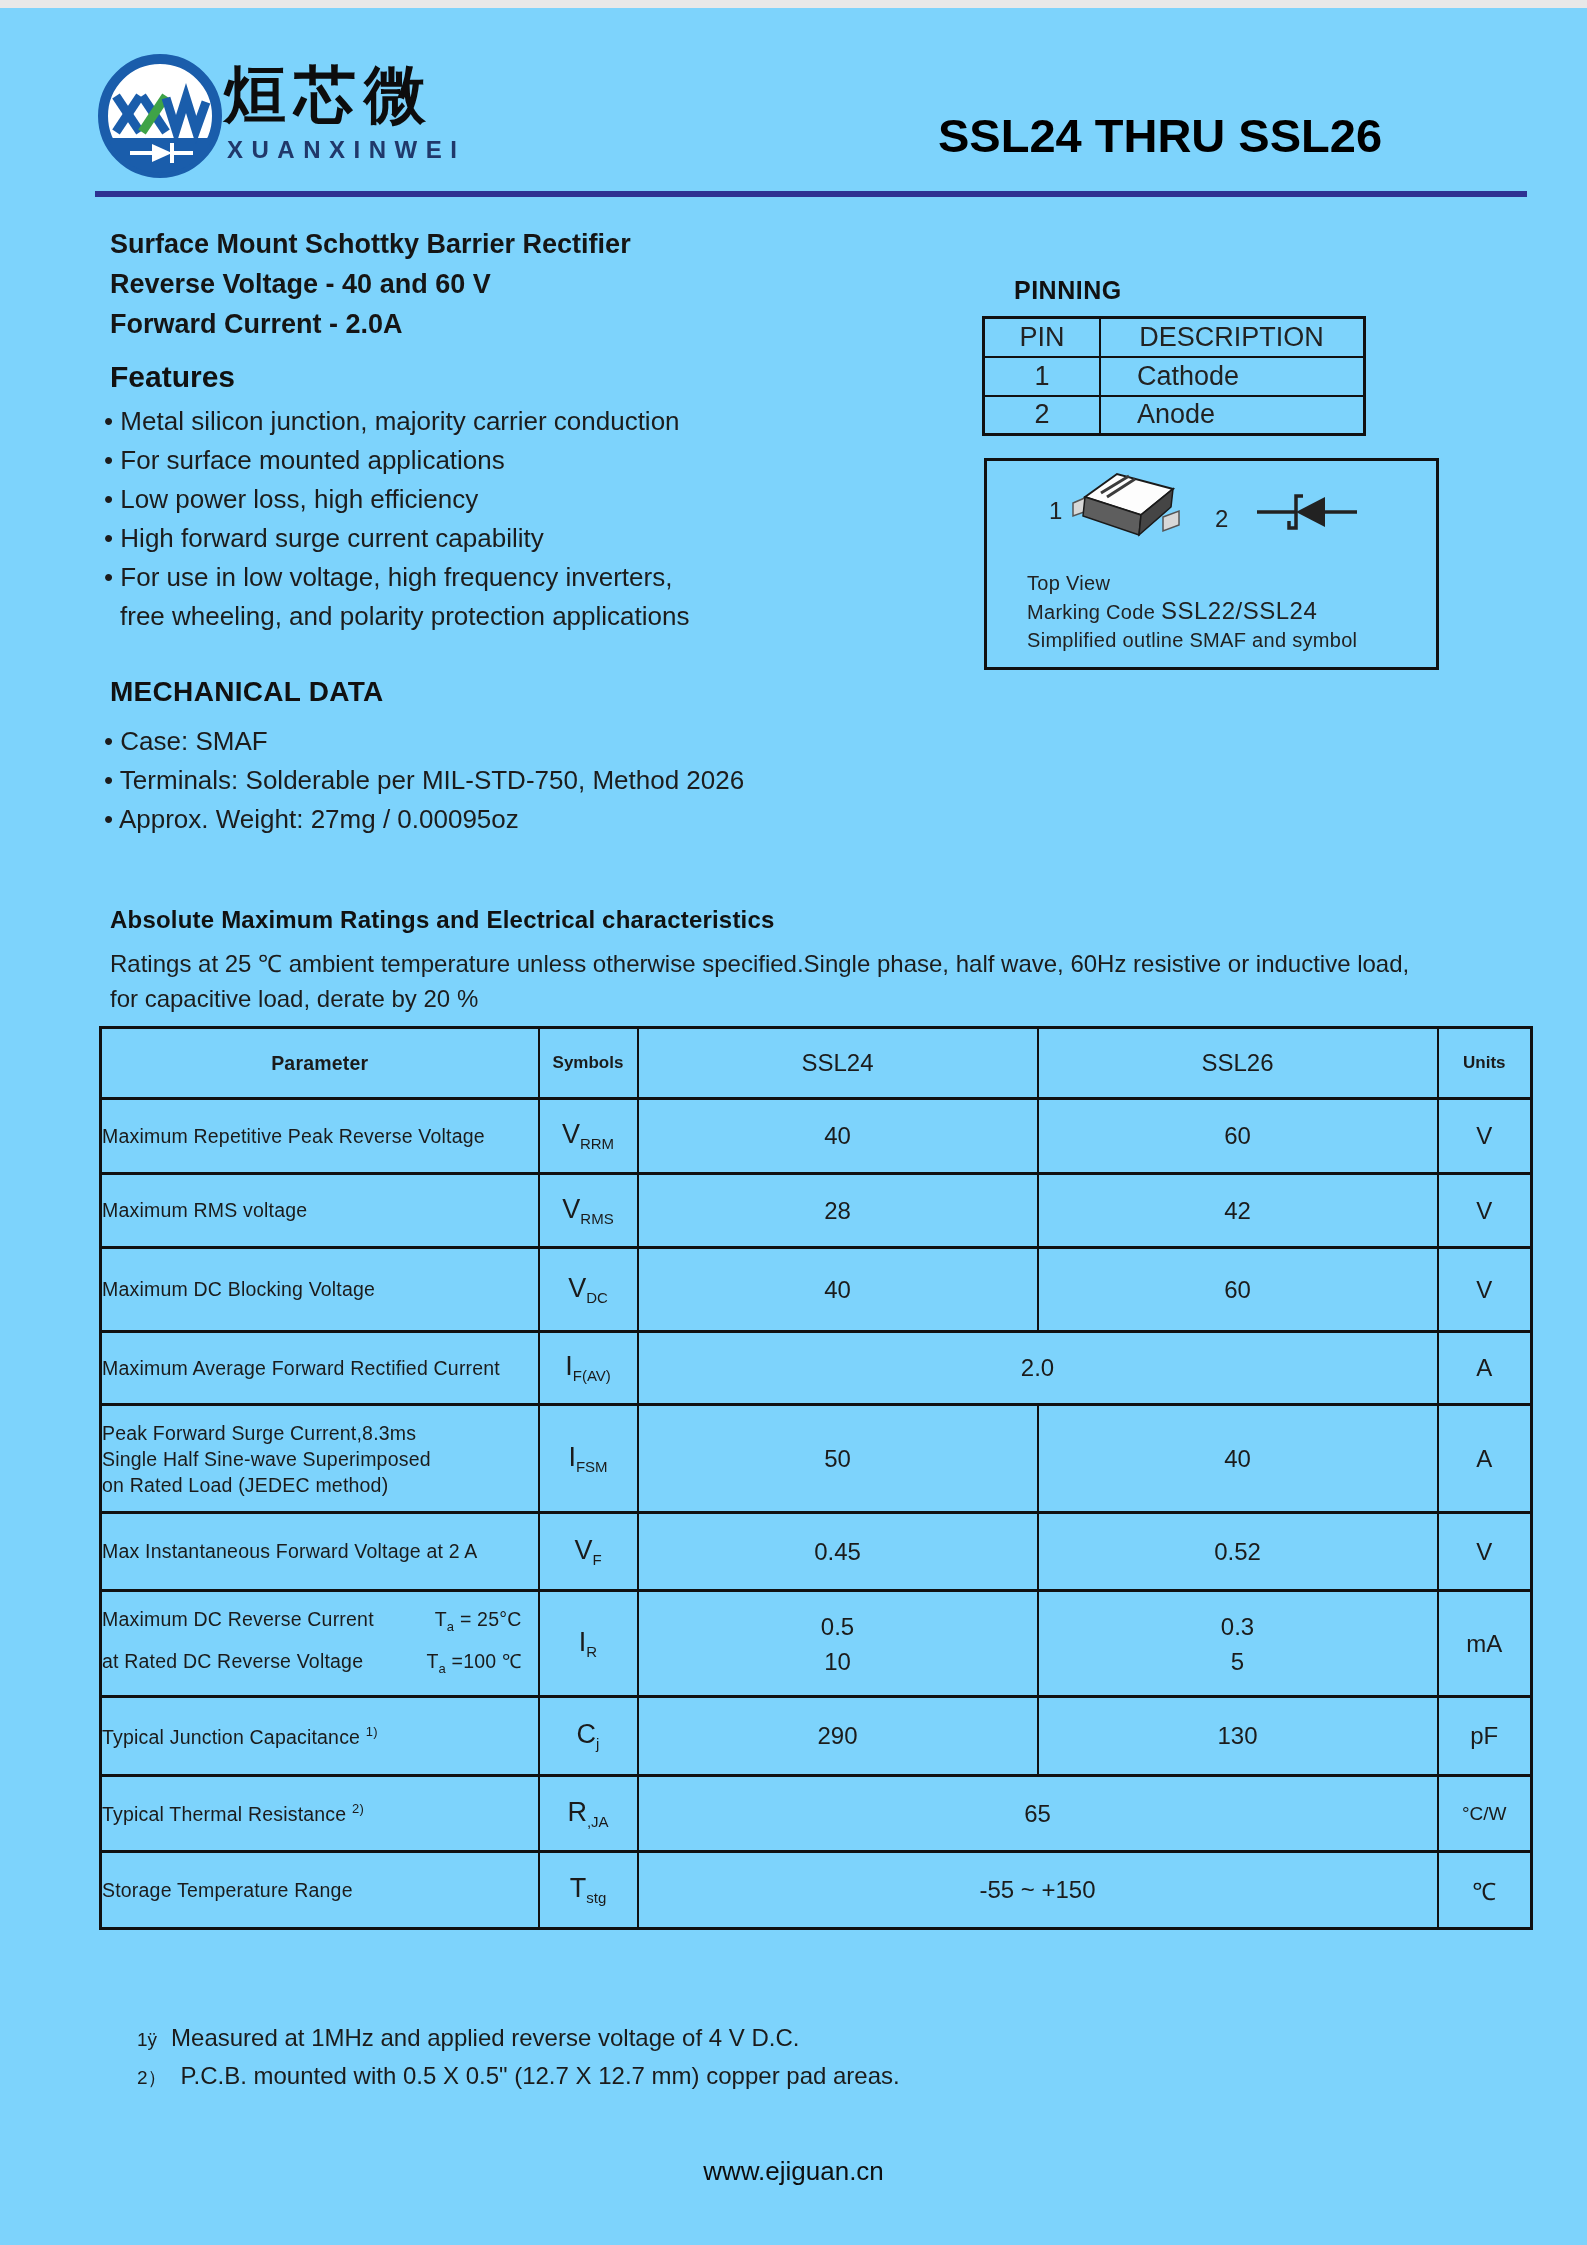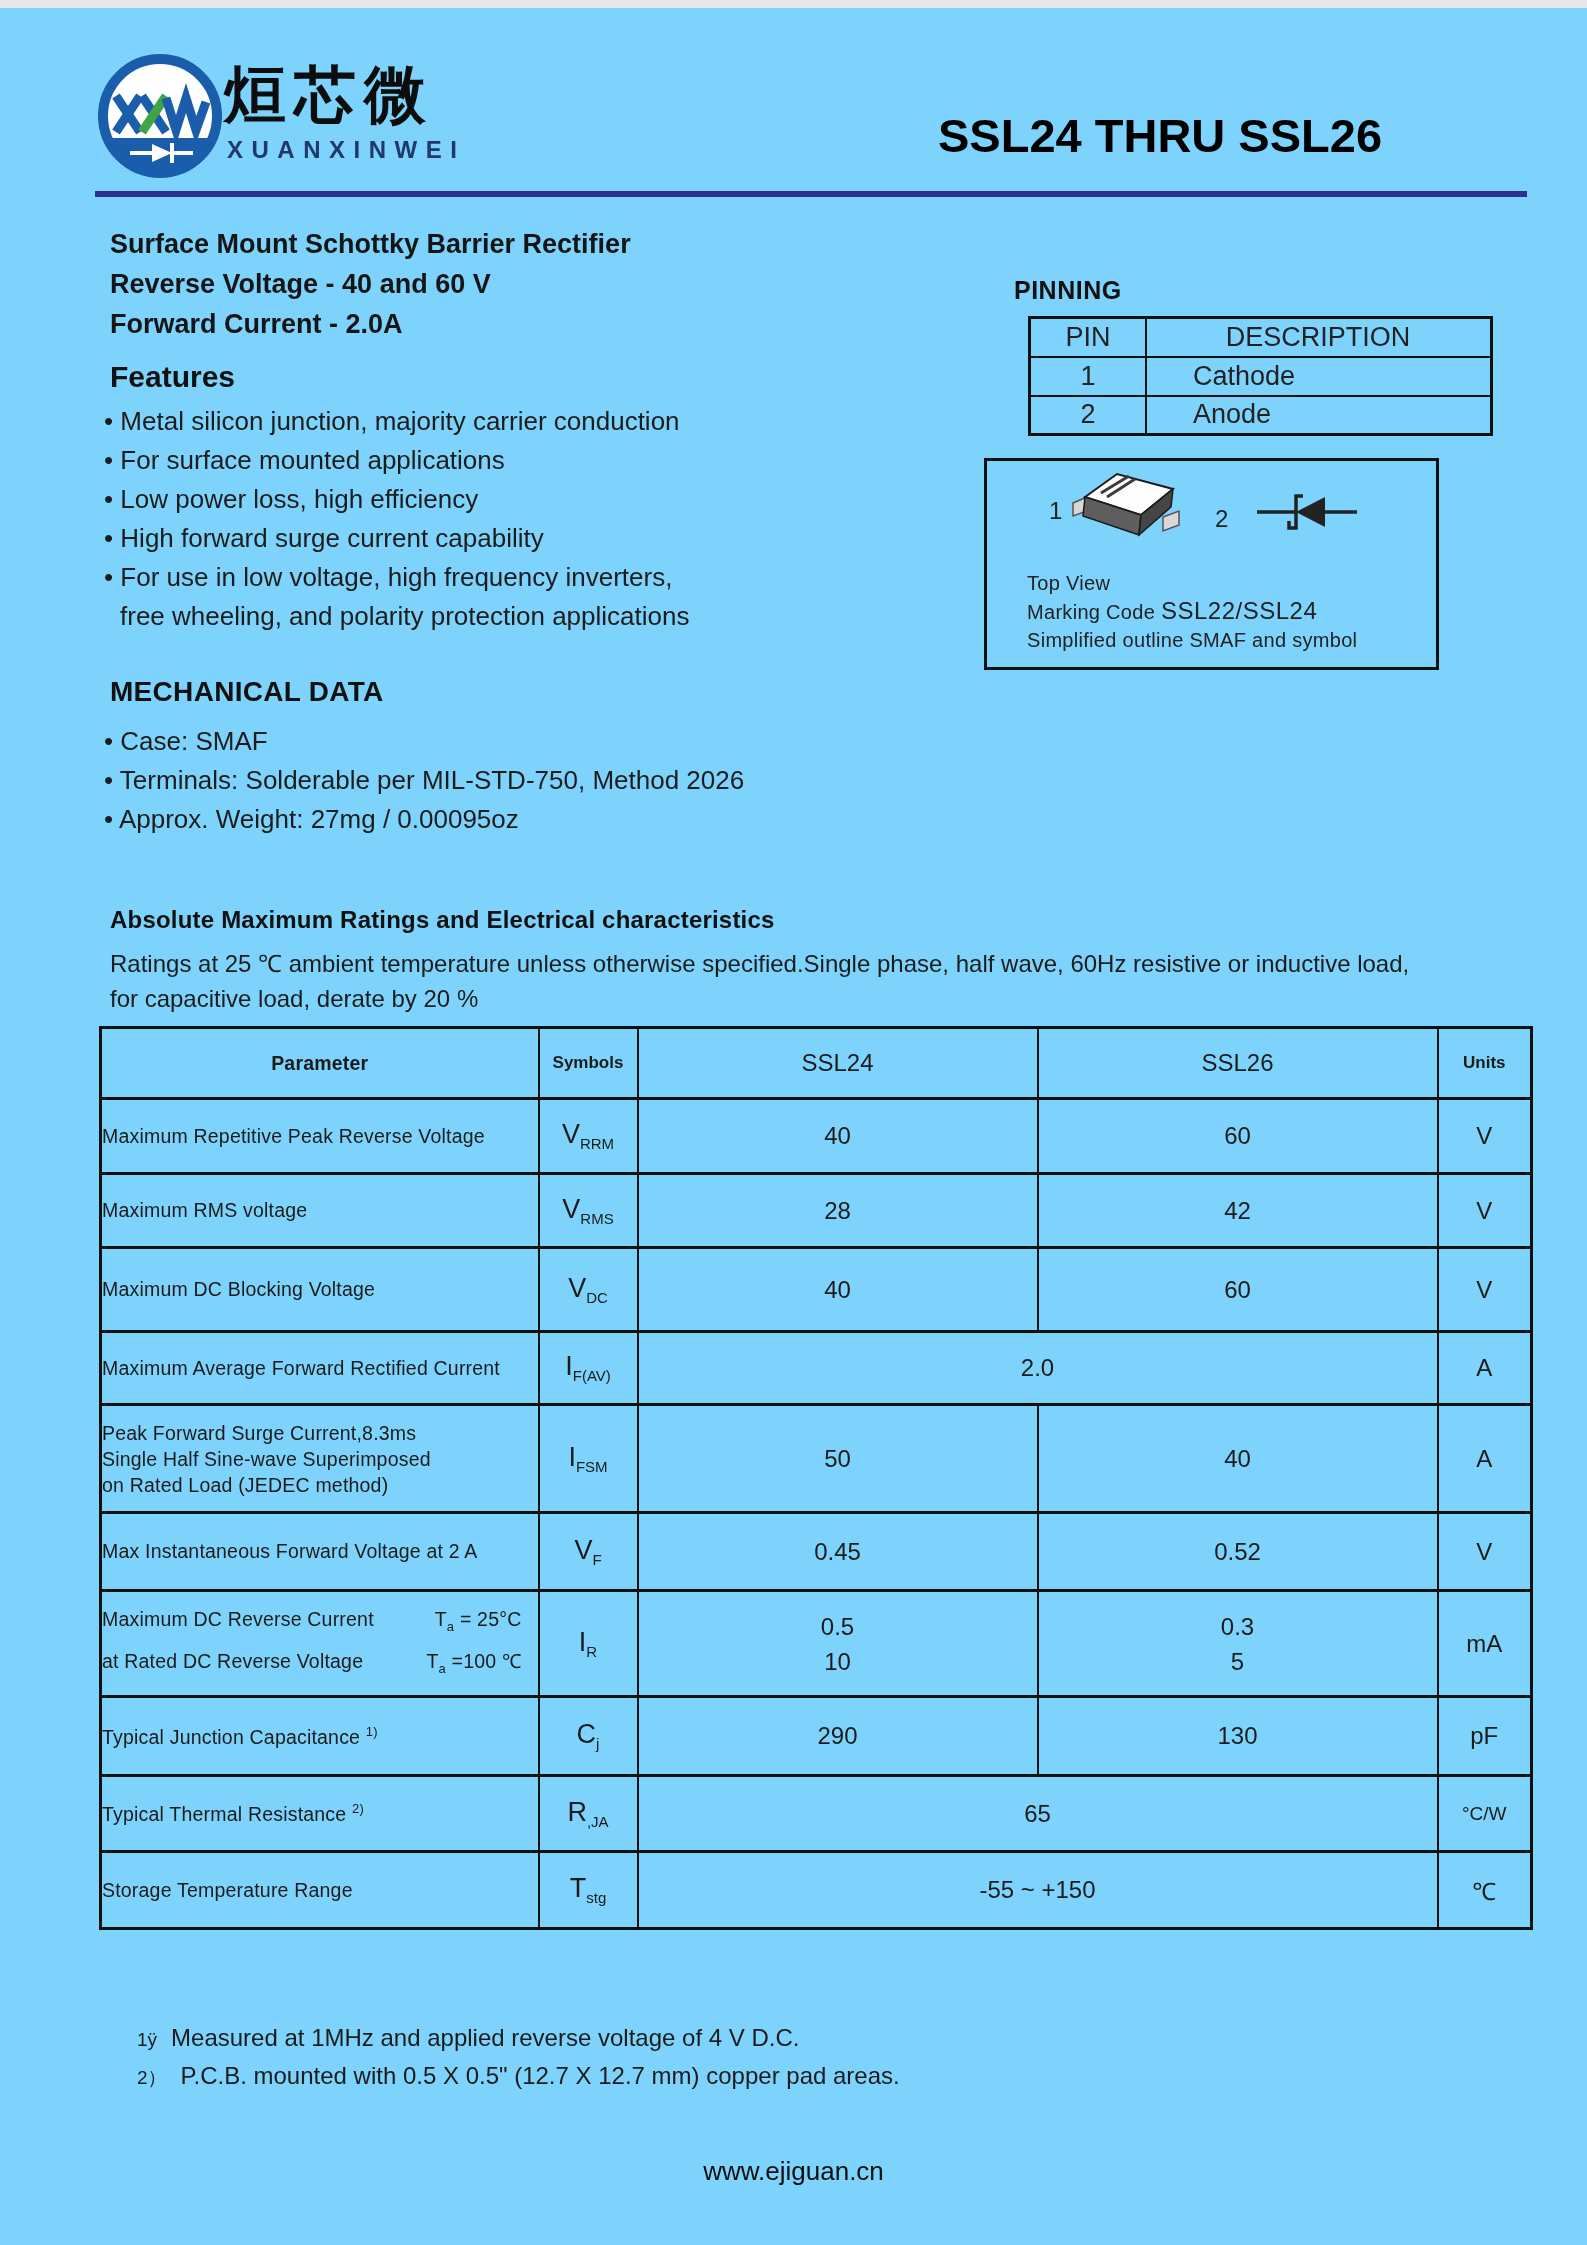--- a/index.html
+++ b/index.html
@@ -18,25 +18,25 @@
   .features-h{left:110px;top:352px;font-size:30px;font-weight:bold}
   .list{left:104px;font-size:26px;line-height:39px;color:#1c1c1c}
   .features-l{top:394px}
   .mech-h{left:110px;top:668px;font-size:28px;font-weight:bold;letter-spacing:0.3px}
   .mech-l{top:714px}
   .bullet::before{content:"• "}
   .cont{padding-left:16px}
 
   
   .pin-h{left:1014px;top:268px;font-size:25px;font-weight:bold;letter-spacing:0.5px}
-  .pin-table{left:1028px;top:308px;width:465px;border-collapse:collapse;table-layout:fixed;border:3px solid #111}
+  .pin-table{left:982px;top:308px;width:384px;border-collapse:collapse;table-layout:fixed;border:3px solid #111}
   .pin-table td{border:2px solid #111;font-size:27px;color:#222}
   .pin-table tr{height:39px}
   .pin-table .c1{width:112px;text-align:center}
-  .pin-table .c2{padding-left:46px}
+  .pin-table .c2{padding-left:36px}
 
   
   .pkg-box{left:984px;top:450px;width:449px;height:206px;border:3px solid #111}
   .pkg-box .in{position:absolute}
   .pkg-1{left:62px;top:36px;font-size:24px;color:#222}
   .pkg-svg{left:84px;top:8px}
   .pkg-2{left:228px;top:44px;font-size:24px;color:#222}
   .diode-svg{left:270px;top:30px}
   .pkg-text{left:40px;top:108px;font-size:20px;line-height:28px;color:#222;letter-spacing:0.3px}
   .mcode{font-size:24px;letter-spacing:0.5px}

